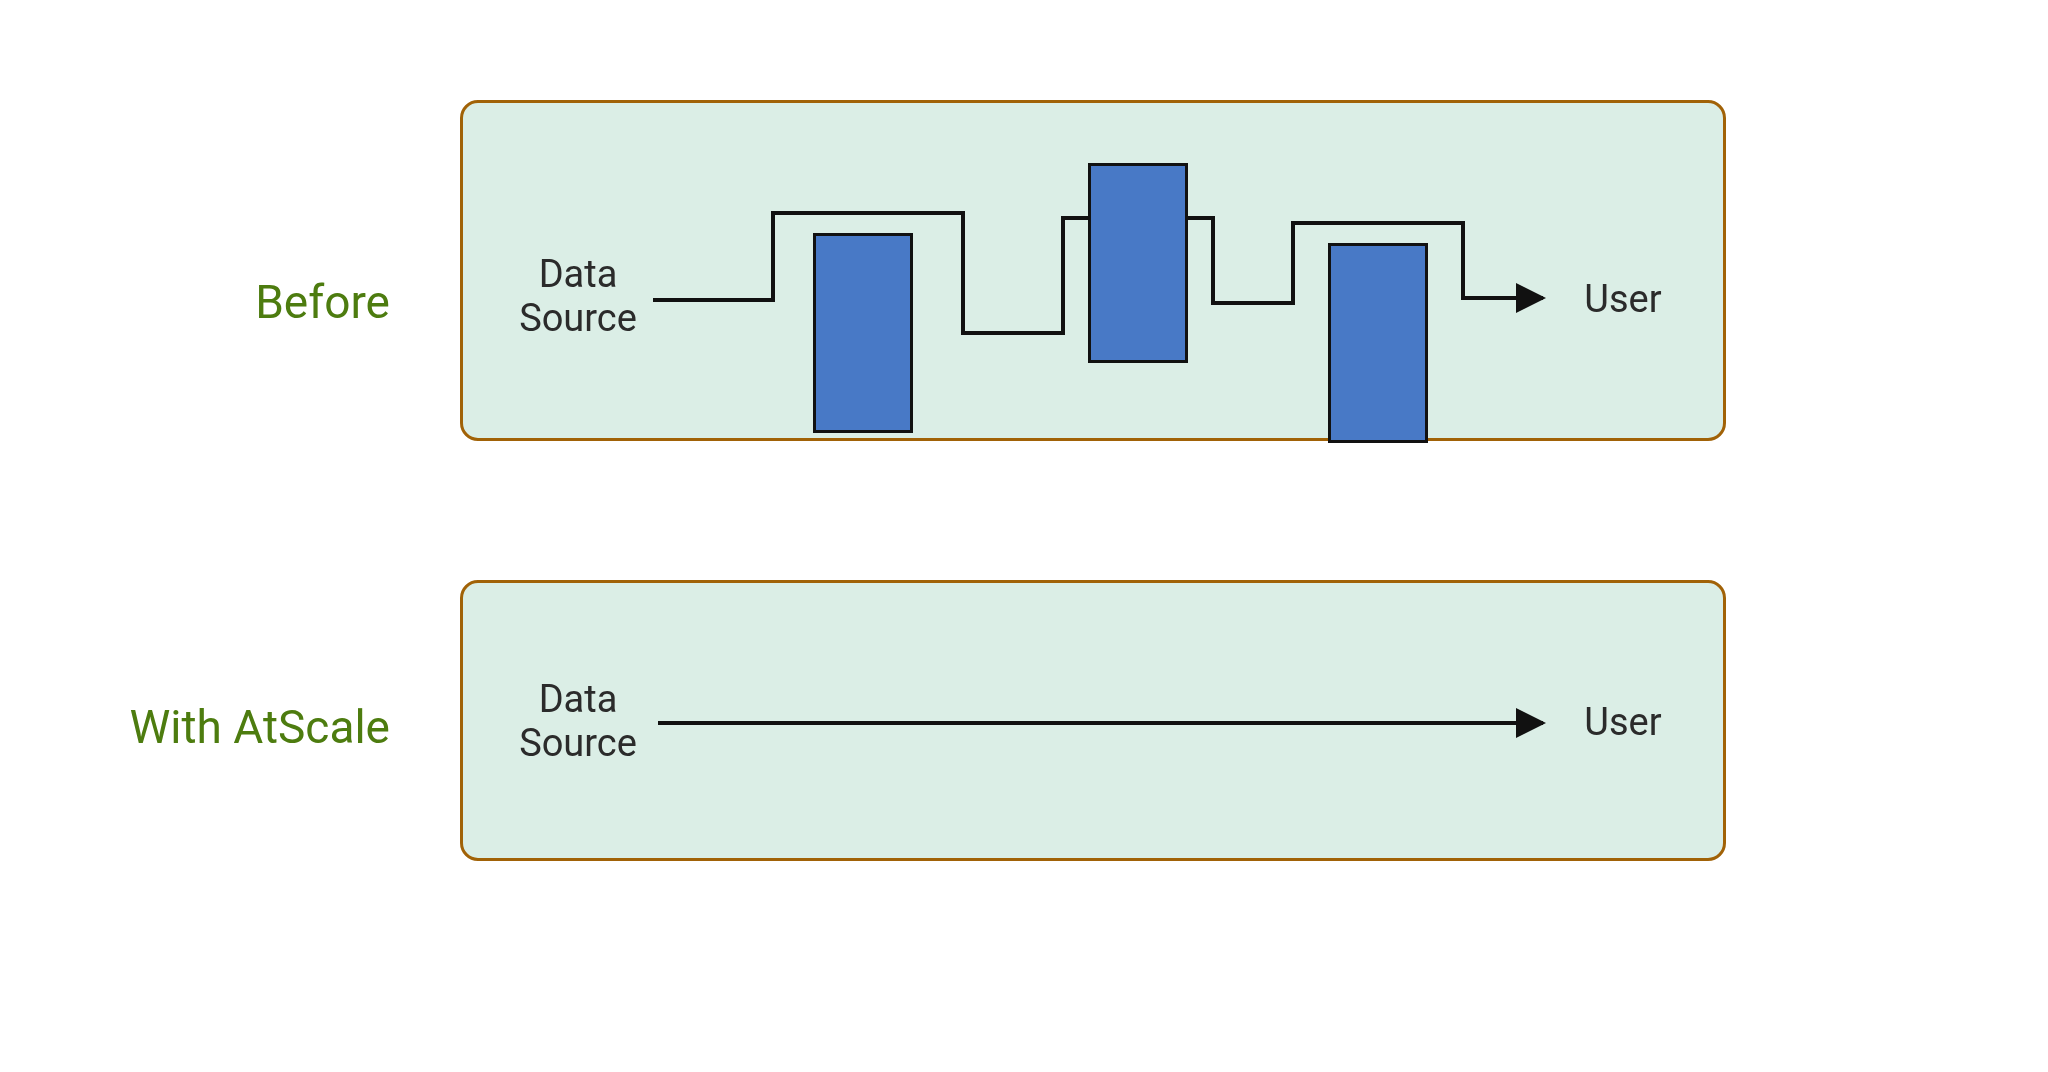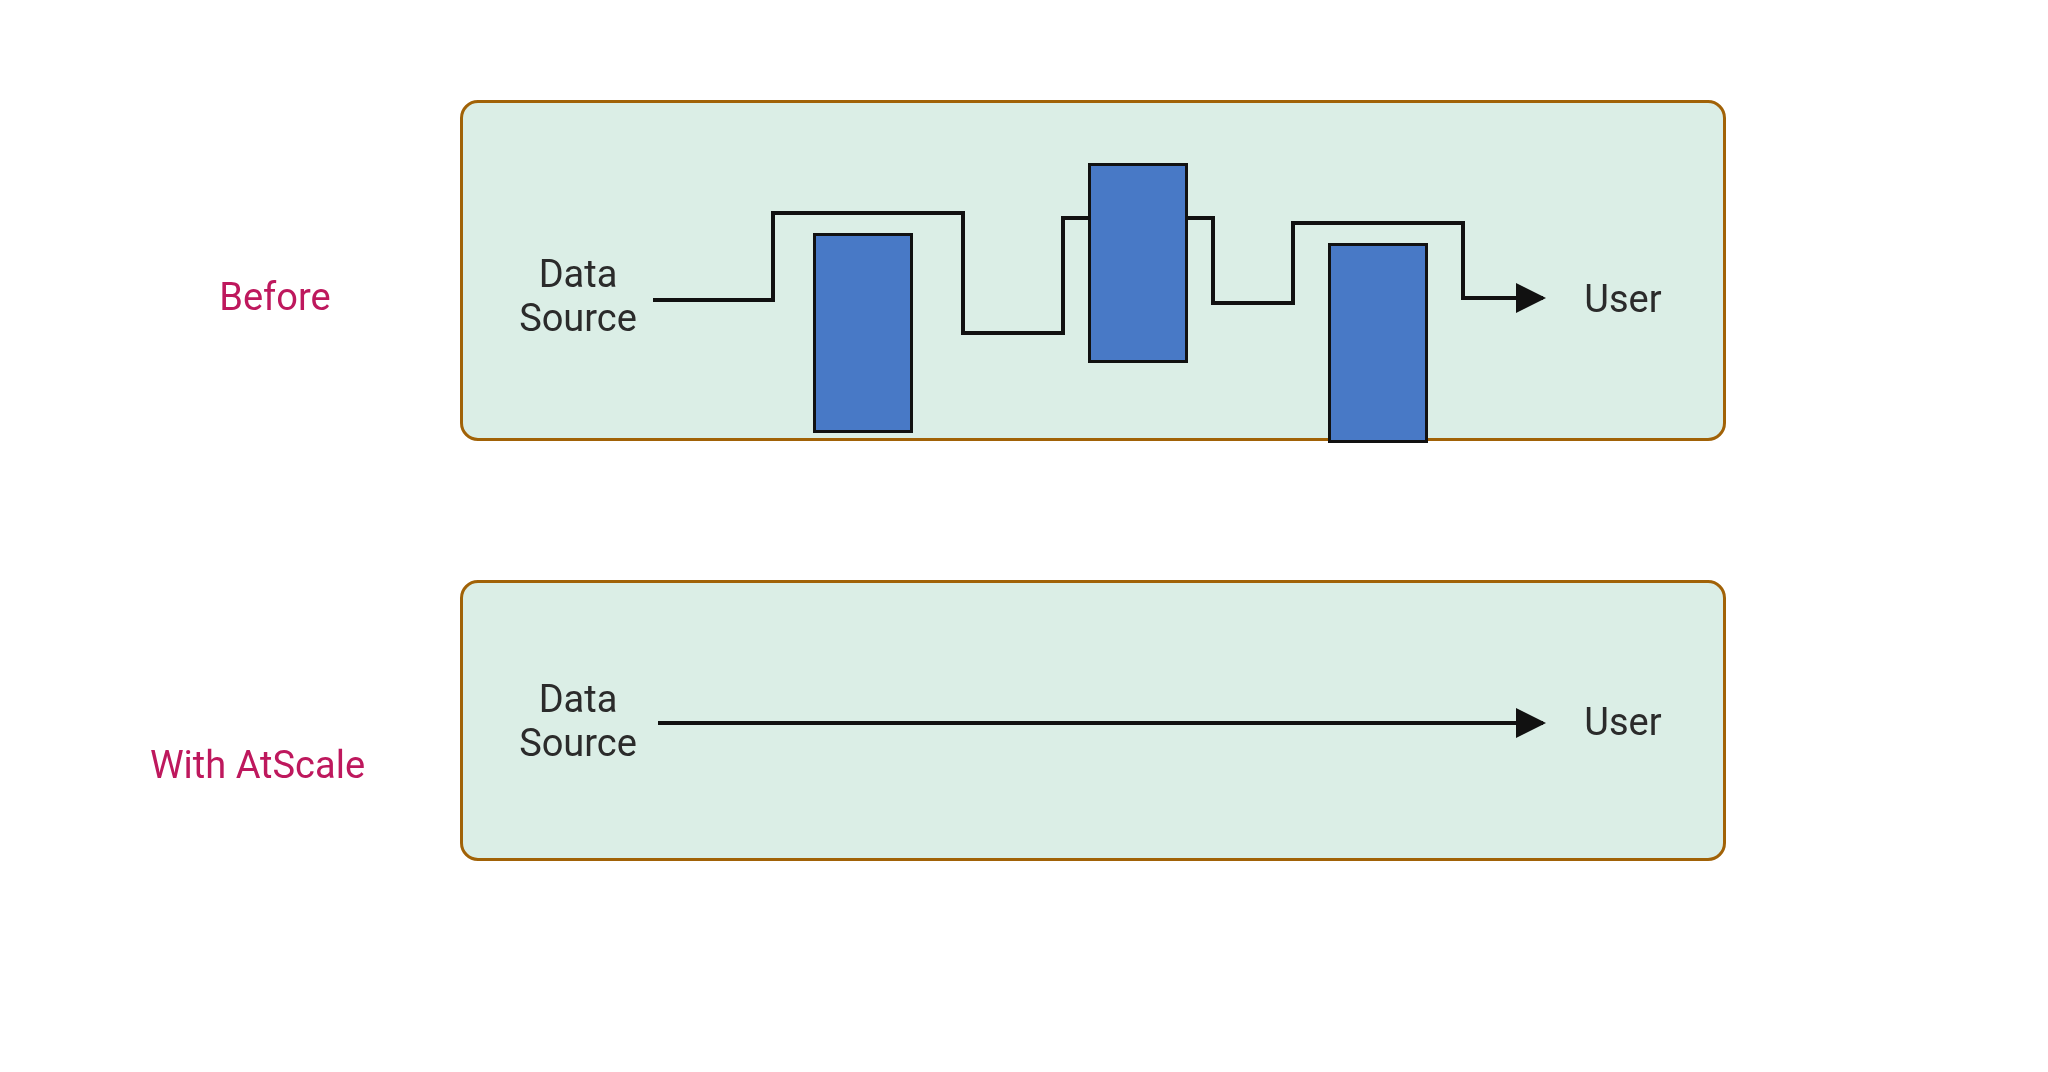--- a/index.html
+++ b/index.html
@@ -11,23 +11,23 @@
     font-family: -apple-system, BlinkMacSystemFont, "Segoe UI", Roboto, "Helvetica Neue", Arial, sans-serif;
     color: #2b2b2b;
   }
   .canvas {
     position: relative;
     width: 2048px;
     height: 1072px;
   }
   .row-label {
     position: absolute;
-    font-size: 38px;
-    color: #be185d;
-    text-align: center;
+    font-size: 46px;
+    color: #4d7c0f;
+    text-align: right;
     right: 0;
   }
   .panel {
     position: absolute;
     background: #dbeee6;
     border: 3px solid #a16207;
     border-radius: 18px;
   }
   .panel-text {
     position: absolute;
@@ -83,21 +83,21 @@
                L1000,120
                L1000,195
                L1080,195" fill="none" stroke="#111" stroke-width="4" marker-end="url(#arrow-before)"></path>
     </svg>
 
     <div class="block" style="left:350px; top:130px; width:100px; height:200px;"></div>
     <div class="block" style="left:625px; top:60px;  width:100px; height:200px;"></div>
     <div class="block" style="left:865px; top:140px; width:100px; height:200px;"></div>
   </div>
 
-  <div class="row-label" style="left:125px; top:700px; width:265px;margin-top:43px;">With AtScale</div>
+  <div class="row-label" style="left:125px; top:700px; width:265px;">With AtScale</div>
 
   <div class="panel" style="left:460px; top:580px; width:1260px; height:275px;">
 
     <div class="panel-text" style="left:50px; top:95px; width:130px; white-space:pre-line;">Data
 Source</div>
 
     <div class="panel-text" style="left:1105px; top:118px; width:110px;">User</div>
 
     <svg class="flow" width="1260" height="275">
       <defs>

